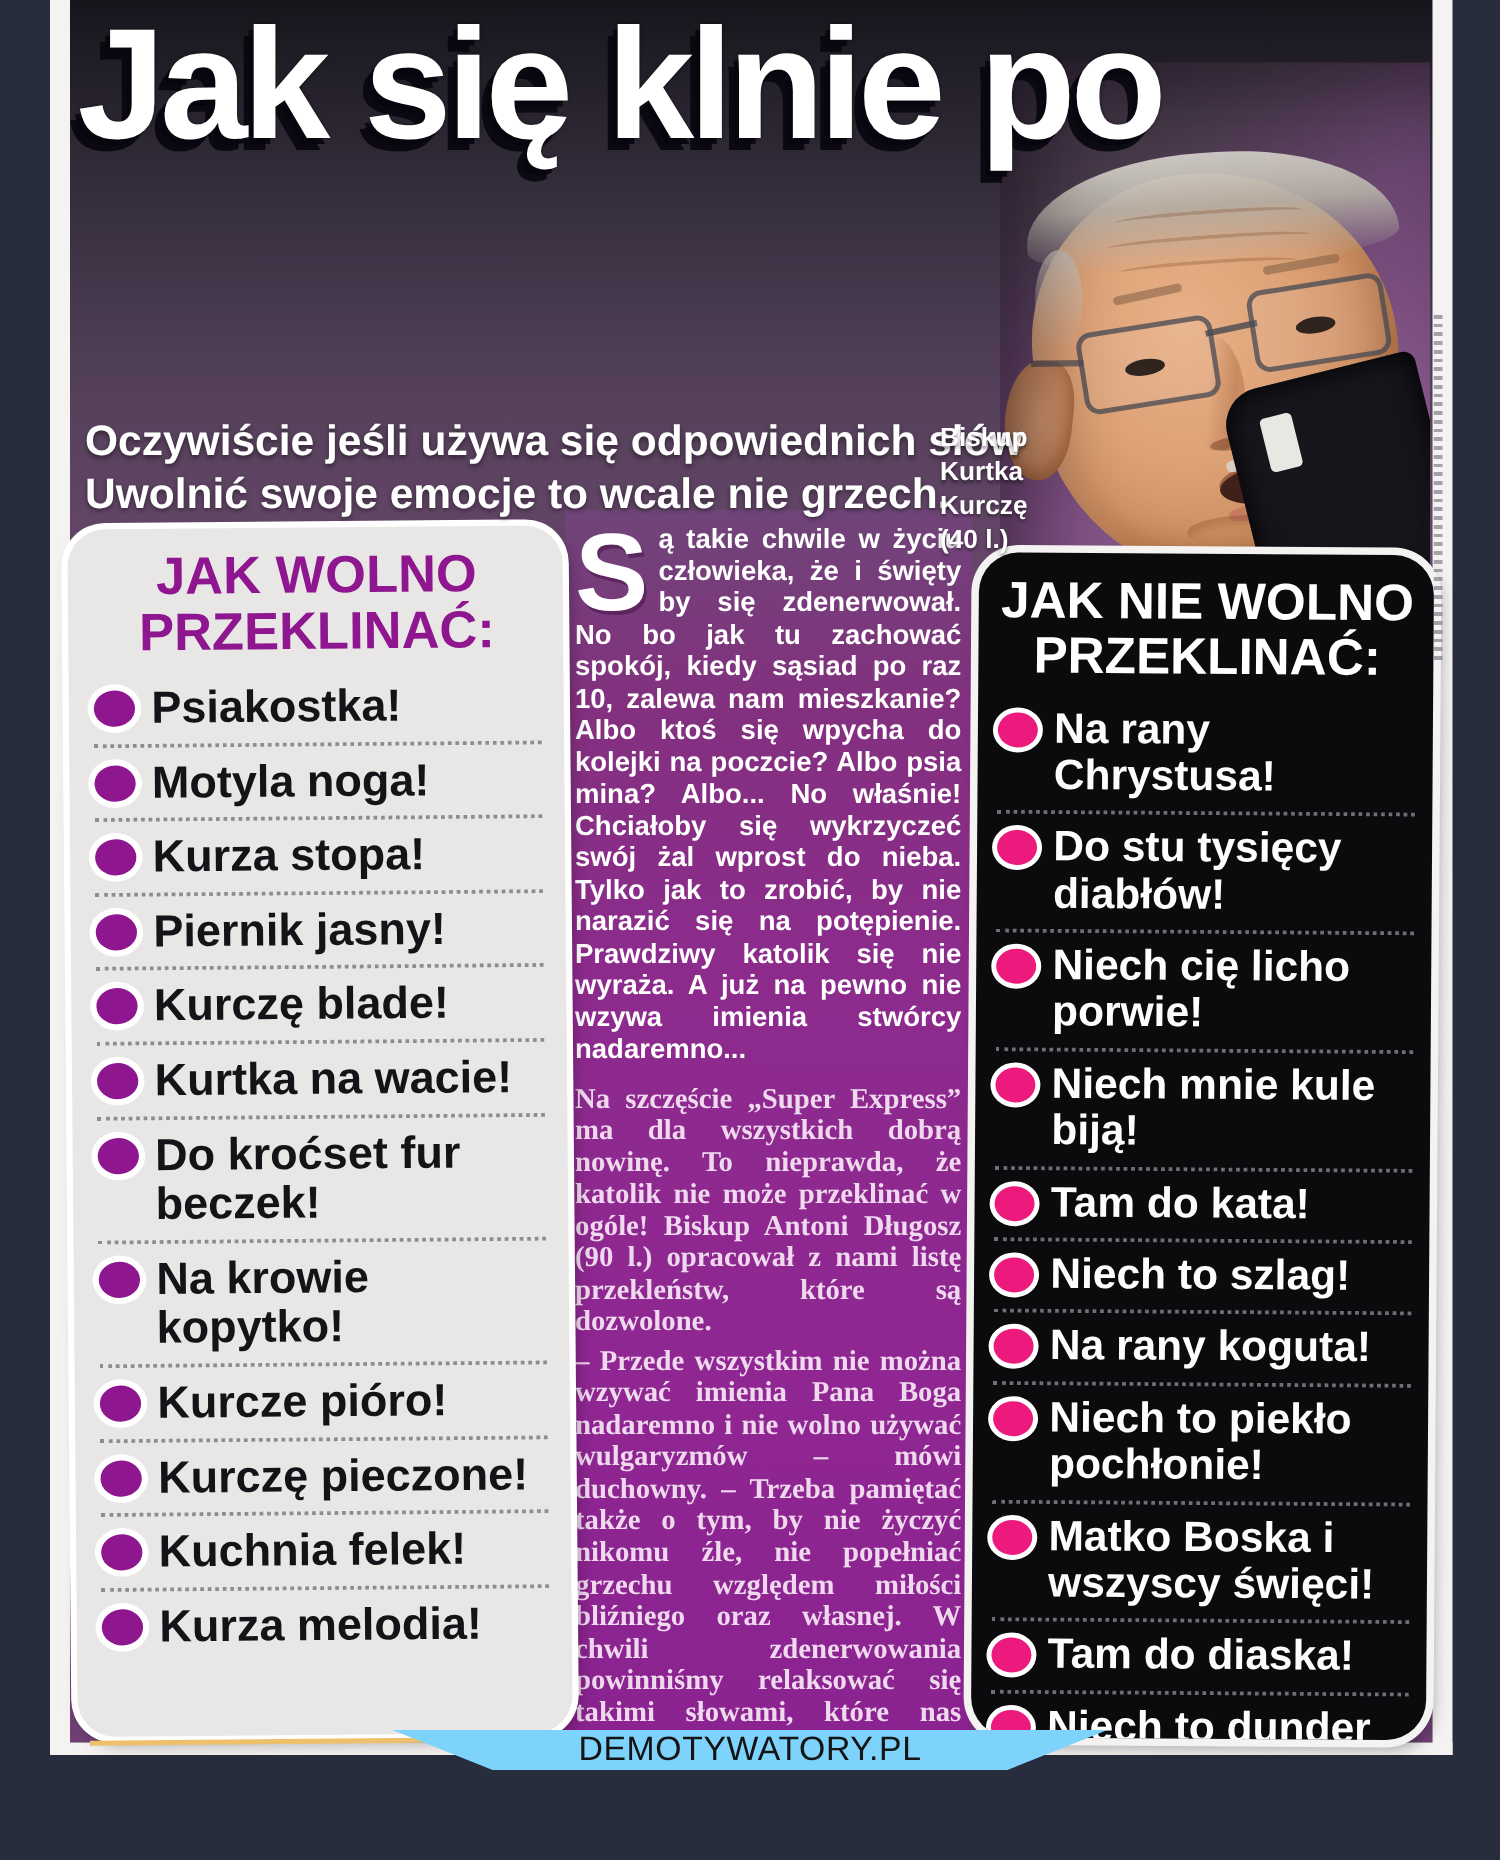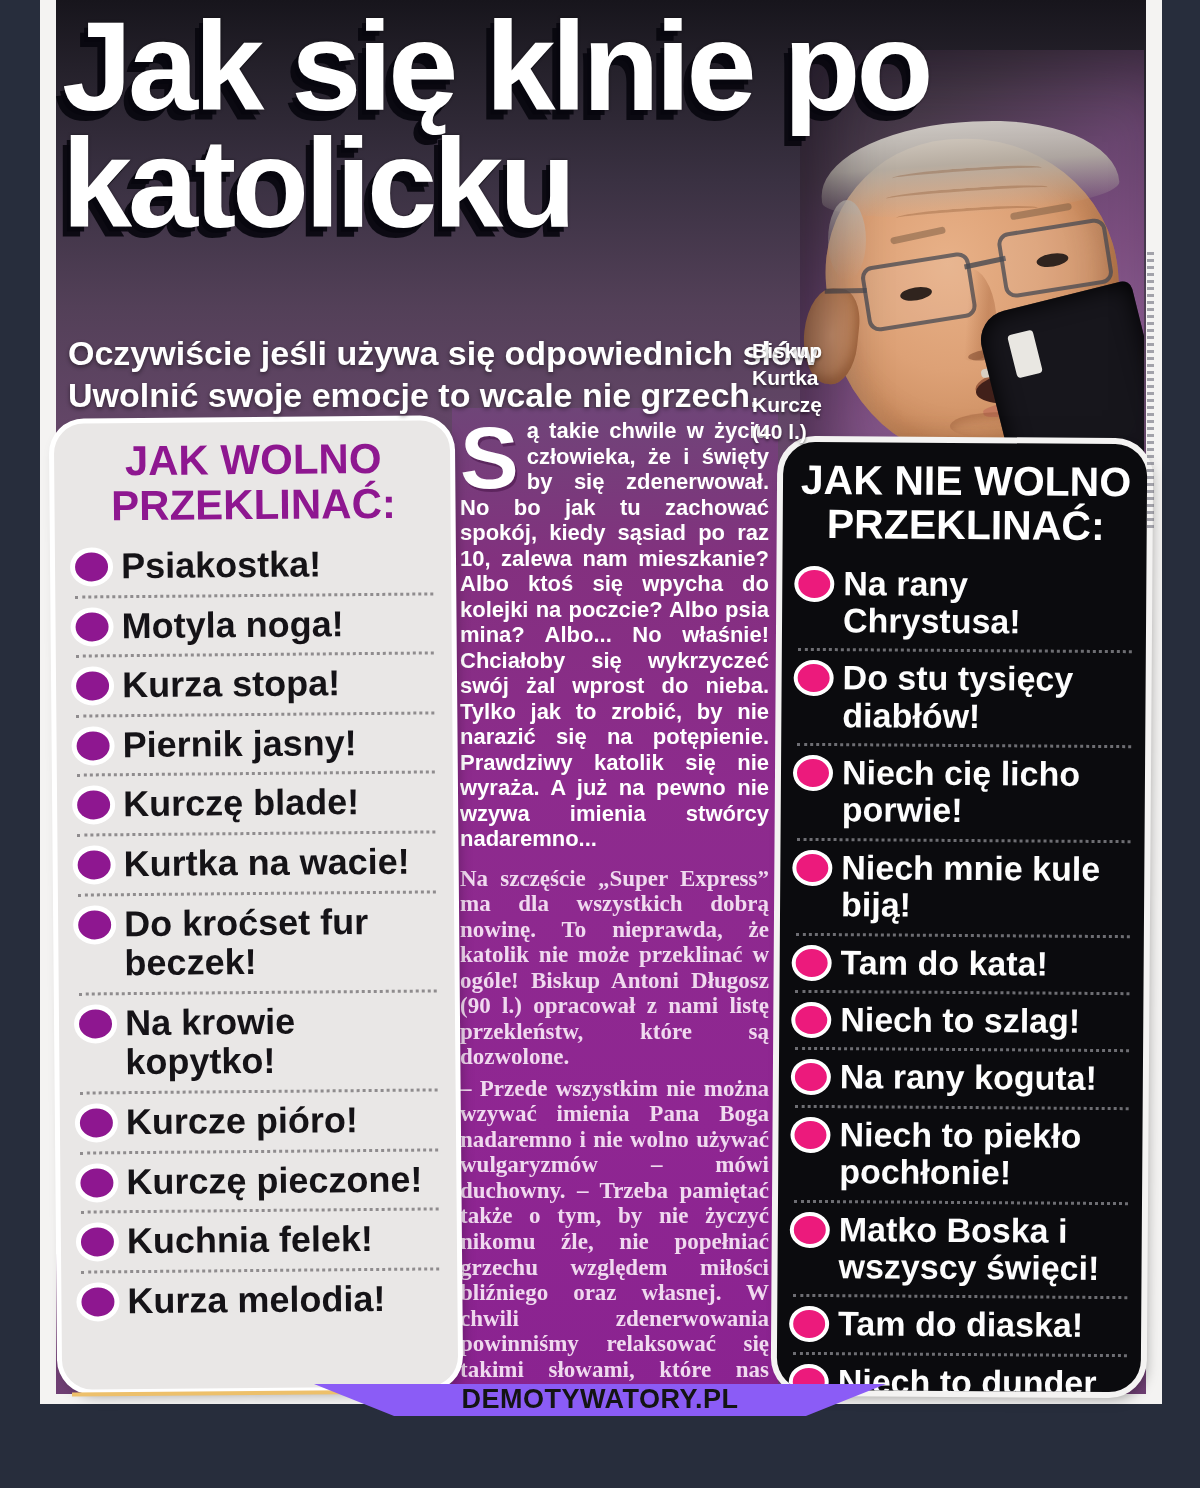--- a/index.html
+++ b/index.html
@@ -96,22 +96,22 @@
   .forbidden-box .swear-list li{font-size:34px;font-weight:800;color:#fdfdfd;line-height:1.1;
     border-bottom:3px dotted rgba(210,210,215,.5);}
   .forbidden-box .bullet{background:#ec1a7c;width:32px;height:28px;margin-top:5px;
     box-shadow:0 0 0 4px #fff,1px 2px 3px rgba(0,0,0,.5);}
   
   .orange-line{position:absolute;left:72px;top:1391px;width:358px;height:4px;background:#edc06b;
     z-index:2;transform:rotate(-0.5deg);}
   .credit-strip{position:absolute;left:1147px;top:252px;width:7px;height:280px;z-index:3;
     background:repeating-linear-gradient(180deg,rgba(95,95,110,.55) 0 3px,rgba(0,0,0,0) 3px 7px);}
   .watermark{position:absolute;left:50%;top:1384px;transform:translateX(-50%);width:572px;height:32px;z-index:4;
-    background:#8b5cf6;clip-path:polygon(0 0,100% 0,86% 100%,14% 100%);
-    text-align:center;color:#141414;font-weight:700;font-size:27px;line-height:31px;letter-spacing:.5px;}
+    background:#7dd3fc;clip-path:polygon(0 0,100% 0,86% 100%,14% 100%);
+    text-align:center;color:#141414;font-weight:400;font-size:27px;line-height:31px;letter-spacing:.5px;}
 </style>
 </head>
 <body>
 
 <div class="page"></div>
 
 <div class="photo">
   <div class="backdrop"></div>
   <div class="head"></div>
   <div class="hair"></div>
@@ -140,21 +140,20 @@
     <div class="lip"></div>
   </div>
   <div class="chin"></div>
   <div class="robe"></div>
   <div class="collar"></div>
   <div class="vignette"></div>
 </div>
 
 <div class="headline">
   <div>Jak się klnie po</div>
-  <div>katolicku</div>
 </div>
 <div class="subtitle">
   <div>Oczywiście jeśli używa się odpowiednich słów</div>
   <div>Uwolnić swoje emocje to wcale nie grzech.</div>
 </div>
 <div class="caption">
   <div>Biskup</div>
   <div>Kurtka</div>
   <div>Kurczę</div>
   <div>(40 l.)</div>

